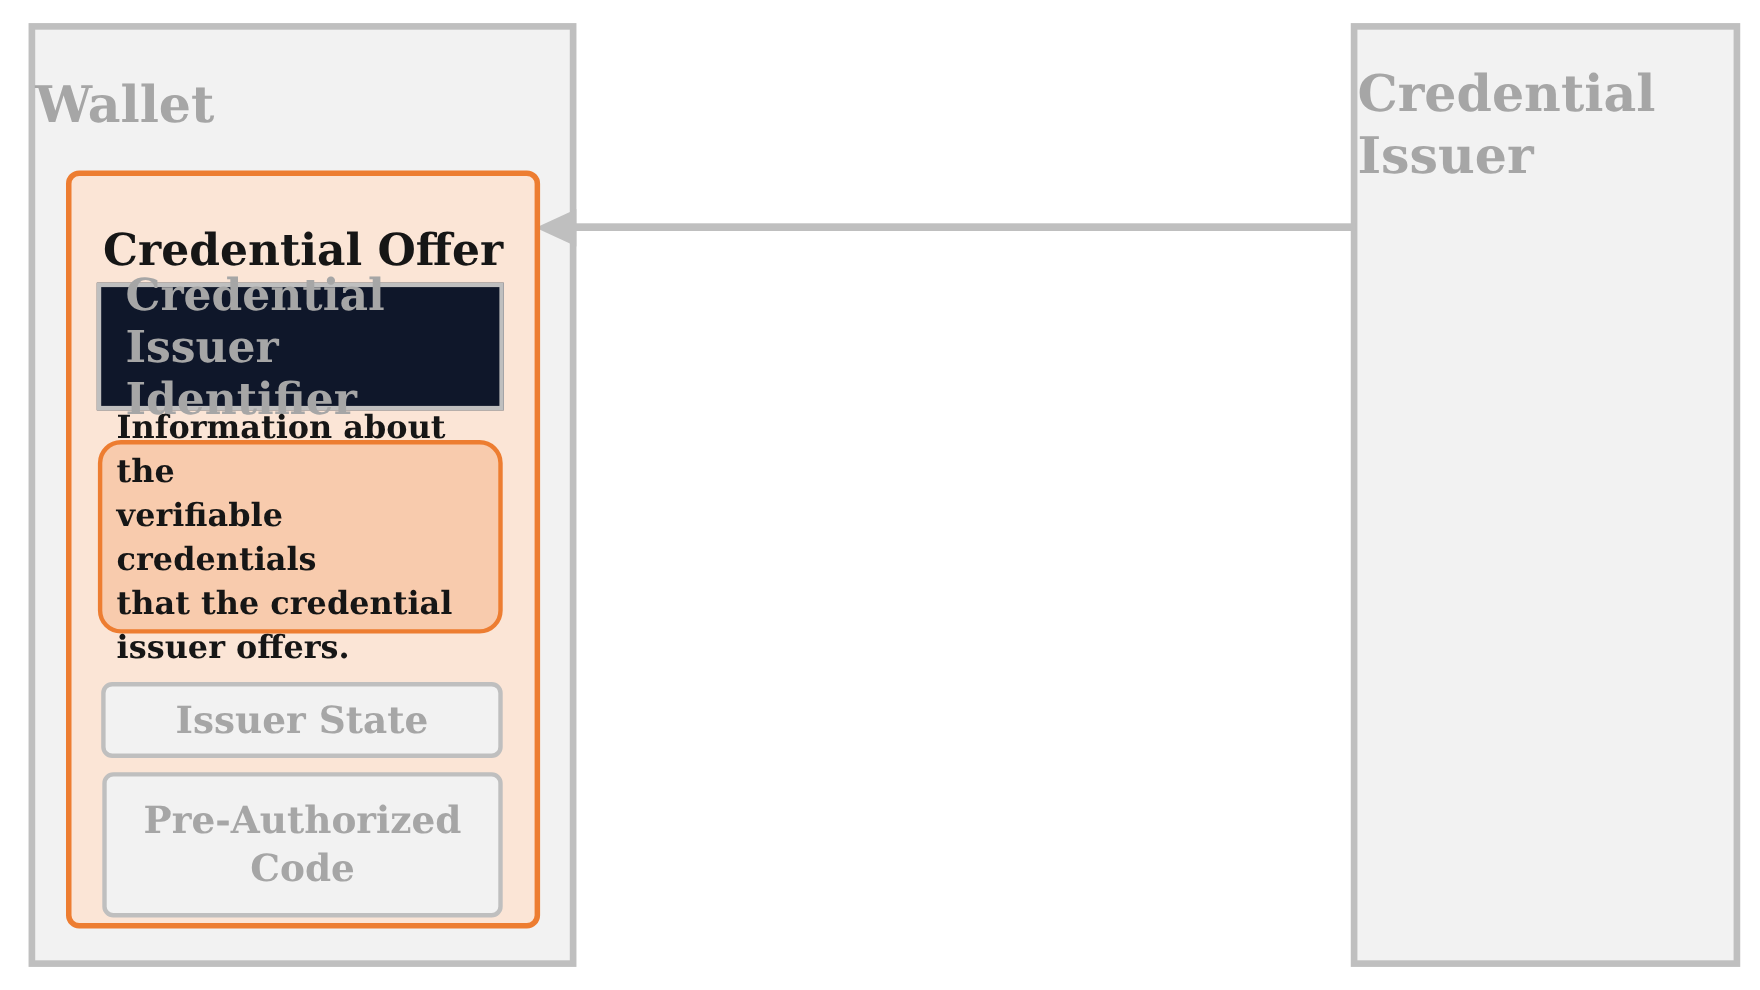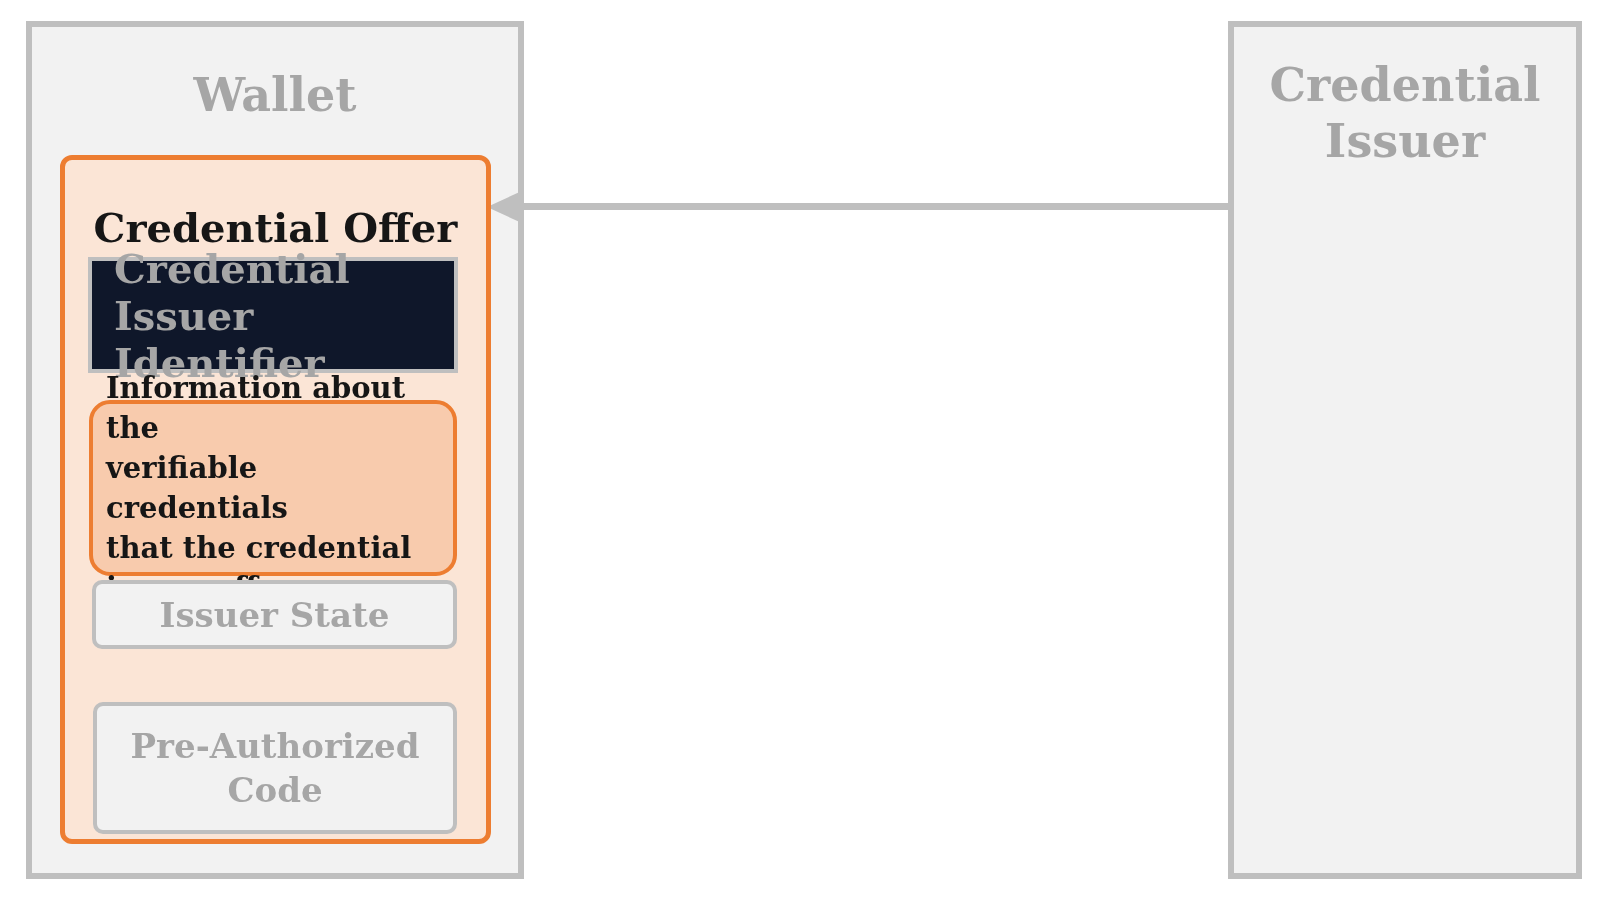--- a/index.html
+++ b/index.html
@@ -20,21 +20,20 @@
 
   
   .participant {
     background: #F2F2F2;
     border: 6px solid #BFBFBF;
   }
   .participant-title {
     color: #A6A6A6;
     font-size: 46px;
     line-height: 56px;
-    text-align: center;
   }
 
   
   .offer-box {
     background: #FBE5D6;
     border: 5px solid #ED7D31;
     border-radius: 12px;
   }
   .offer-title {
     color: #161616;
@@ -124,21 +123,21 @@
   </div>
 
   <div class="abs field-gray-square" style="left:88px; top:257px; width:370px; height:116px;">
     <div>Credential Issuer<br>Identifier</div>
   </div>
 
   <div class="abs field-orange" style="left:89px; top:400px; width:368px; height:176px;border-radius:21px;">
     <div>Information about the<br>verifiable credentials<br>that the credential<br>issuer offers.</div>
   </div>
 
-  <div class="abs field-gray-rounded" style="left:92px; top:580px; width:365px; height:69px;">
+  <div class="abs field-gray-rounded" style="left:92px; top:620px; width:365px; height:69px;">
     <div>Issuer State</div>
   </div>
 
   <div class="abs field-gray-rounded" style="left:93px; top:702px; width:364px; height:132px;">
     <div>Pre-Authorized<br>Code</div>
   </div>
 
 </div>
 
 </body></html>

